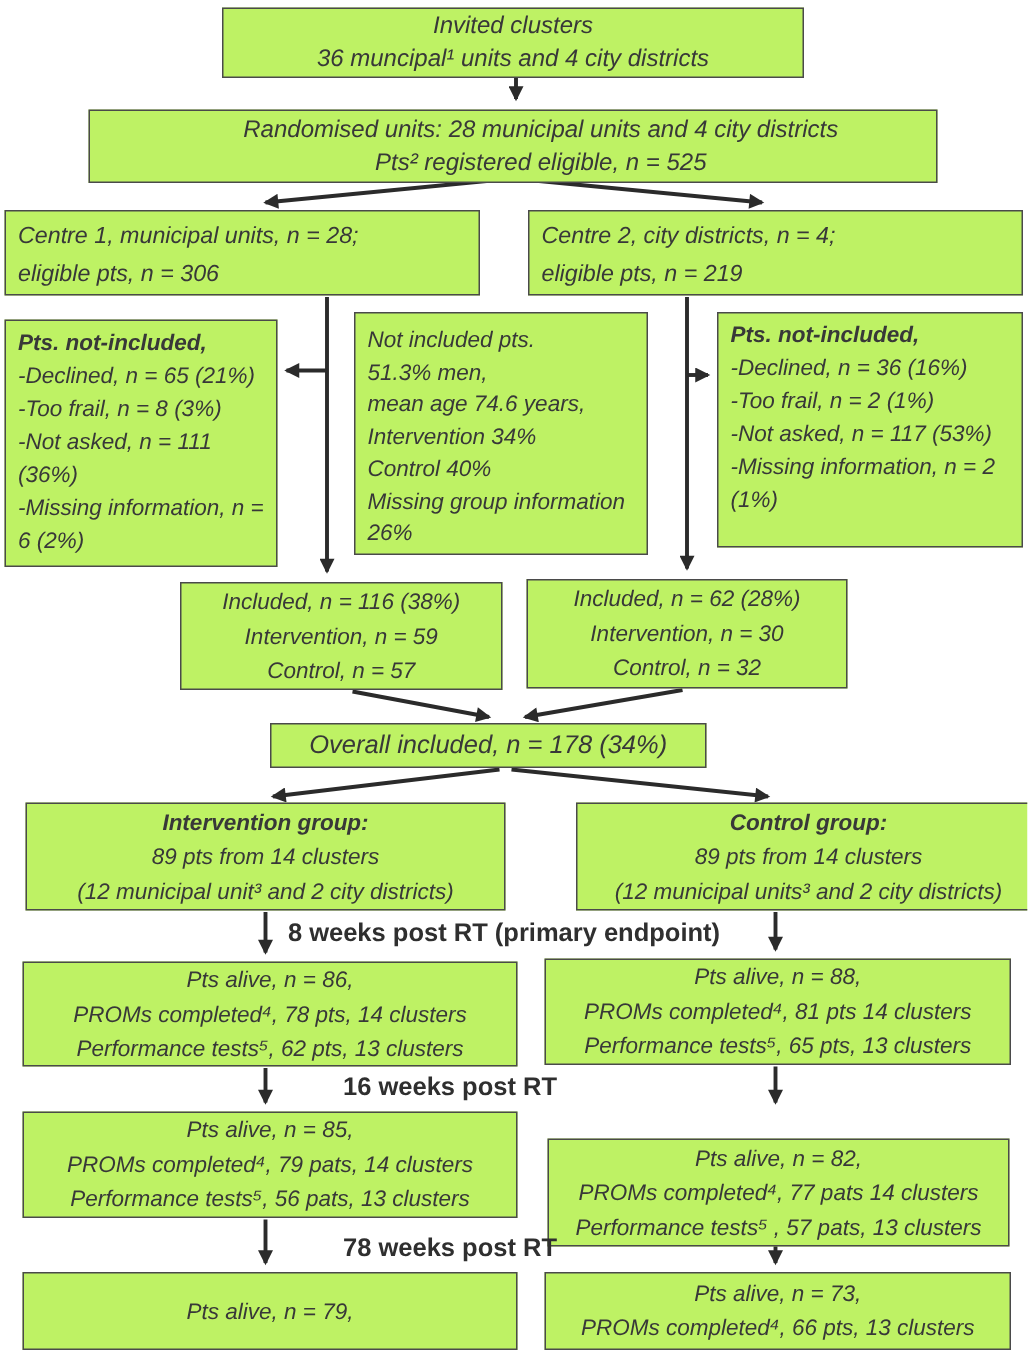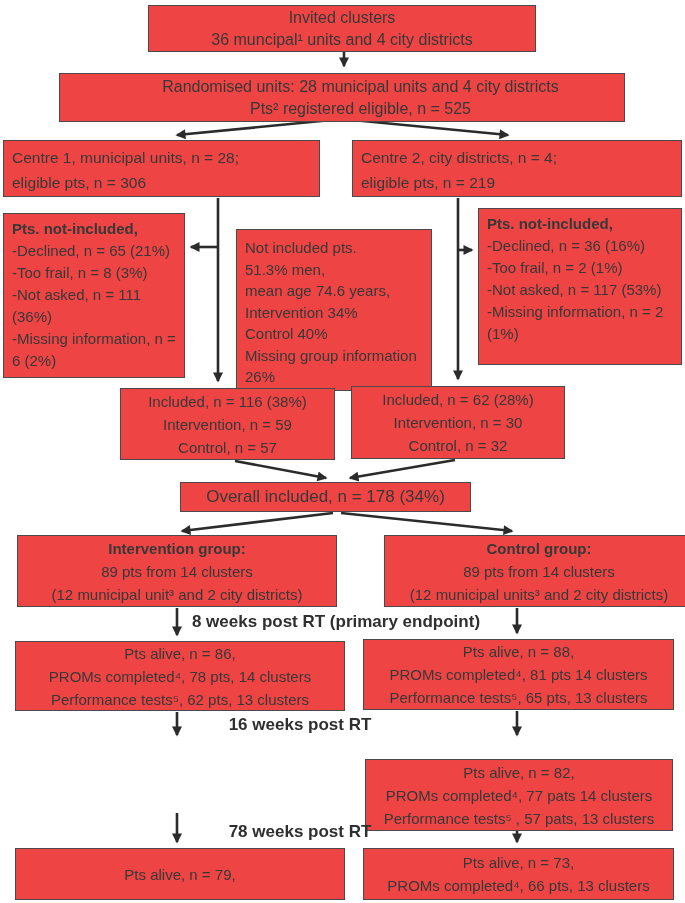--- a/index.html
+++ b/index.html
@@ -4,27 +4,27 @@
 <style>
   html,body { margin:0; padding:0; background:#ffffff; }
   .canvas {
     position:relative; width:685px; height:903px; overflow:hidden;
     background:#ffffff; color:#383838;
     font-family:"Liberation Sans","DejaVu Sans",sans-serif;
     font-size:15px;
   }
   .box {
     position:absolute; box-sizing:border-box;
-    border:1.6px solid #4a4a4a; background:#ef4444;
+    border:1.6px solid #4a4a4a; background:#bef264;font-style:italic;
   }
   .vcenter { display:flex; flex-direction:column; justify-content:center; text-align:center; }
   .lalign  { padding:4px 8px; text-align:left; }
   .t16 { font-size:16px; line-height:22px; }
   .lh22 { line-height:22px; }
-  .lh21 { line-height:21.5px;margin-top:21px; }
+  .lh21 { line-height:21.5px; }
   .lh23 { line-height:23px; }
   .lh25 { line-height:25px; }
   .bold { font-weight:bold; }
   .slabel {
     position:absolute; font-weight:bold; font-size:17px; color:#2f2f2f;
     text-align:center;
   }
   .arrows { position:absolute; left:0; top:0; pointer-events:none; }
 </style>
 </head>
@@ -141,20 +141,25 @@
   </div>
 
   <div class="box vcenter lh23" style="left:363px; top:639px; width:311px; height:71px;">
     <div>Pts alive, n = 88,</div>
     <div>PROMs completed⁴, 81 pts 14 clusters</div>
     <div>Performance tests⁵, 65 pts, 13 clusters</div>
   </div>
 
   <div class="slabel" style="left:0; top:715px; width:600px;">16 weeks post RT</div>
 
+  <div class="box vcenter lh23" style="left:15px; top:741px; width:330px; height:71px;">
+    <div>Pts alive, n = 85,</div>
+    <div>PROMs completed⁴, 79 pats, 14 clusters</div>
+    <div>Performance tests⁵, 56 pats, 13 clusters</div>
+  </div>
 
   <div class="box vcenter lh23" style="left:365px; top:741px; width:308px; height:72px;margin-top:18px;">
     <div>Pts alive, n = 82,</div>
     <div>PROMs completed⁴, 77 pats 14 clusters</div>
     <div>Performance tests⁵ , 57 pats, 13 clusters</div>
   </div>
 
   <div class="slabel" style="left:0; top:822px; width:600px;">78 weeks post RT</div>
 
   <div class="box vcenter lh23" style="left:15px; top:848px; width:330px; height:52px;">

